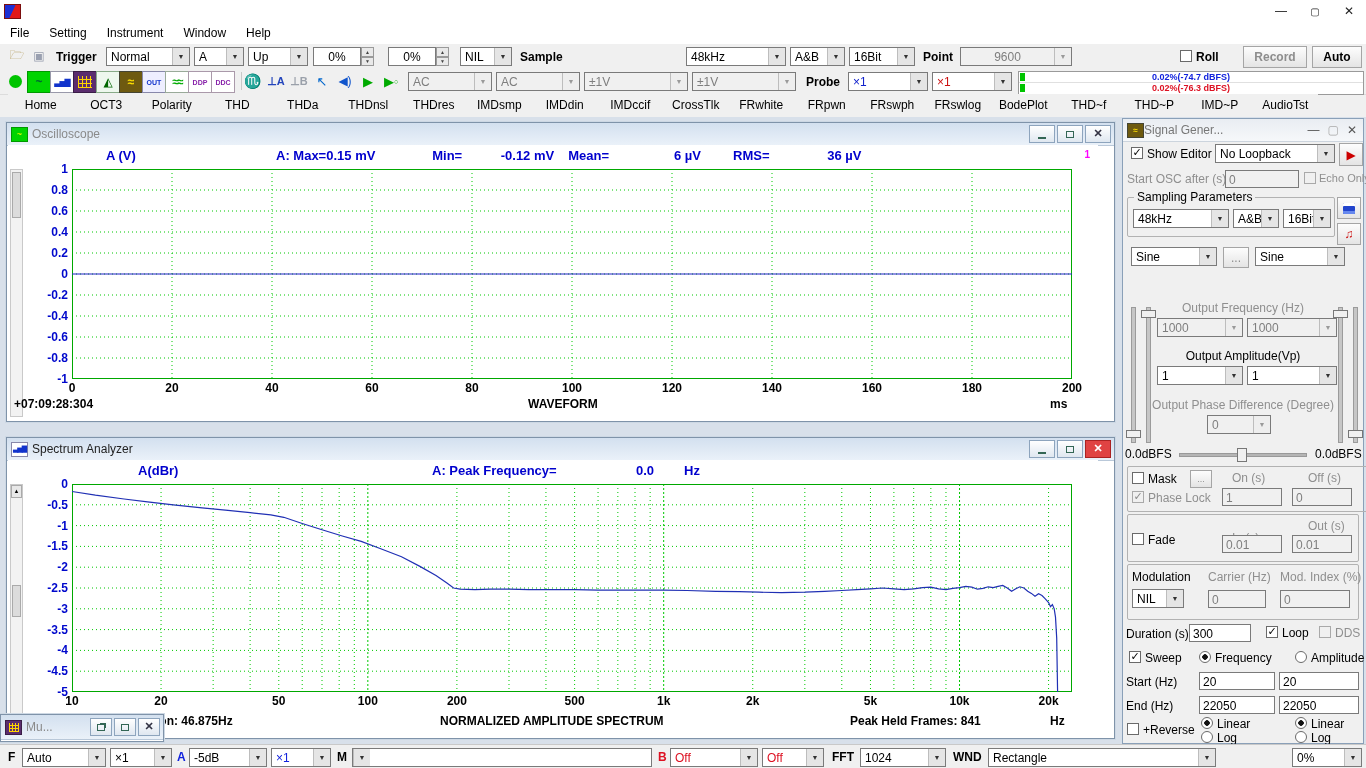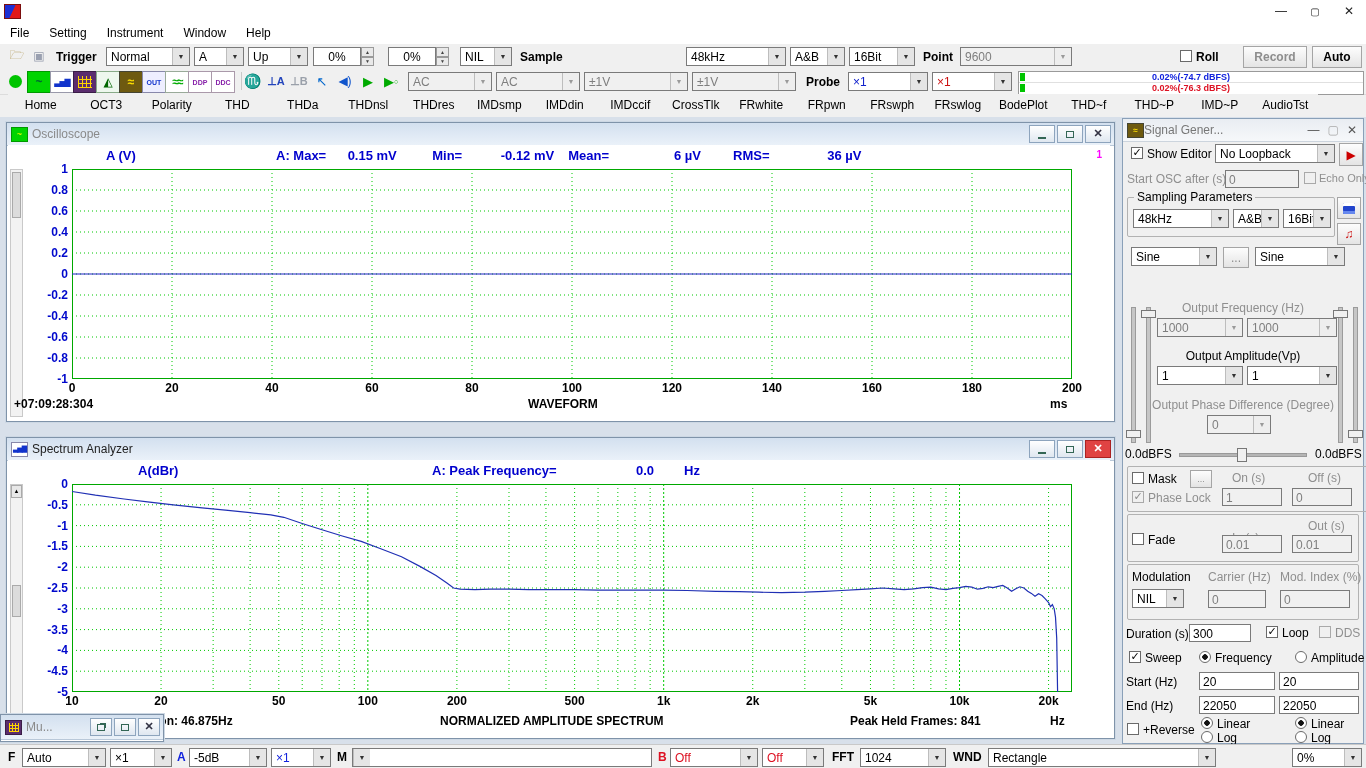--- a/index.html
+++ b/index.html
@@ -45,21 +45,21 @@
   .wtitle{height:22px;background:linear-gradient(#d3e0ef,#eaf1f9);display:flex;align-items:center;border-bottom:1px solid #b9c8d9;}
   .wtitle .txt{margin-left:4px;font-size:12px;}
   .wico{width:15px;height:13px;margin-left:4px;display:flex;align-items:center;justify-content:center;font-size:9px;}
   .wbtns{margin-left:auto;display:flex;gap:2px;margin-right:3px;}
   .wbtn{width:24px;height:16px;border:1px solid #8da4bd;background:linear-gradient(#fff,#dfe7f0);display:flex;align-items:center;justify-content:center;}
   .wbtn .mini{width:8px;height:2px;background:#365;margin-top:7px;}
   .wbtn .maxi{width:8px;height:7px;border:1px solid #365;box-sizing:border-box;}
   .wbtn .clsx{font-size:11px;color:#334;font-weight:bold;margin-top:-1px;}
   .wbtn.red{background:#e04343;border-color:#a22;}
   .wbtn.red .clsx{color:#fff;}
-  .phead{position:absolute;left:1px;top:22px;right:4px;height:22px;background:#fff;color:#0000cd;font-weight:bold;font-size:13px;}
+  .phead{position:absolute;left:1px;top:22px;right:16px;height:22px;background:#fff;color:#0000cd;font-weight:bold;font-size:13px;}
   .parea{position:absolute;left:1px;right:1px;background:#fff;}
   .y-lab{position:absolute;width:42px;text-align:right;color:#0008cc;font-weight:bold;font-size:12px;}
   .x-lab{position:absolute;width:56px;text-align:center;color:#000;font-weight:bold;font-size:12px;}
   .mi-logo{position:absolute;color:#ff00ff;font-weight:bold;font-size:12px;border-bottom:2px dotted #ff00ff;letter-spacing:1px;line-height:11px;}
   .vstrip{position:absolute;width:11px;background:#f2f2f2;border:1px solid #c9c9c9;}
   .vthumb2{position:absolute;left:1px;width:7px;background:#dcdcdc;border:1px solid #aaa;}
   .bot-lbl{position:absolute;font-weight:bold;font-size:12px;color:#000;white-space:nowrap;}
   
   #siggen{position:absolute;left:1122px;top:1px;width:242px;height:626px;background:#f0f0f0;border:1px solid #8aa0b8;box-sizing:border-box;}
   #sgtitle{height:22px;background:linear-gradient(#e9edf2,#f6f8fa);display:flex;align-items:center;border-bottom:1px solid #ccd4dd;}
@@ -138,21 +138,21 @@
       </div>
     <div class="cbo abs" style="left:790px;top:3px;width:55px;">
         <span class="t">A&amp;B</span>
         <span class="arr">▼</span>
       </div>
     <div class="cbo abs" style="left:849px;top:3px;width:66px;">
         <span class="t">16Bit</span>
         <span class="arr">▼</span>
       </div>
     <span class="abs bold" style="left:923px;top:6px;">Point</span>
-    <div class="cbo dis abs" style="left:960px;top:3px;width:112px;">
+    <div class="cbo dis abs" style="left:960px;top:3px;width:112px;text-align:center;">
         <span class="t">9600</span>
         <span class="arr">▼</span>
       </div>
     <span class="cb abs" style="left:1180px;top:6px;"></span>
     <span class="abs bold" style="left:1196px;top:6px;">Roll</span>
     <div class="pbtn dis abs bold" style="left:1243px;top:2px;width:62px;height:20px;">Record</div>
     <div class="pbtn abs bold" style="left:1312px;top:2px;width:48px;height:20px;">Auto</div>
   </div>
 
   <div id="tb2" class="abs">
@@ -253,21 +253,21 @@
             </span>
           <span class="wbtn">
               <span class="clsx">✕</span>
             </span>
         </span>
       </div>
       <div class="phead">
         <span class="abs" style="left:98px;top:3px;">A (V)</span>
         <span class="abs" style="left:268px;top:3px;display:flex;">
           <span>A: Max=</span>
-            <span style="display:inline-block;width:92px;text-align:center;">0.15 mV</span>
+            <span style="display:inline-block;width:92px;text-align:left;">0.15 mV</span>
           <span style="margin-left:14px;">Min=</span>
             <span style="display:inline-block;width:92px;text-align:right;">-0.12 mV</span>
           <span style="margin-left:14px;">Mean=</span>
             <span style="display:inline-block;width:92px;text-align:right;">6  µV</span>
           <span style="margin-left:14px;padding-left:18px;">RMS=</span>
             <span style="display:inline-block;width:92px;text-align:right;">36  µV</span>
         </span>
         <span class="abs" style="right:8px;top:4px;color:#ff00ff;font-size:10px;">1</span>
       </div>
       <div id="scope-area" class="parea" style="top:44px;height:252px;">

